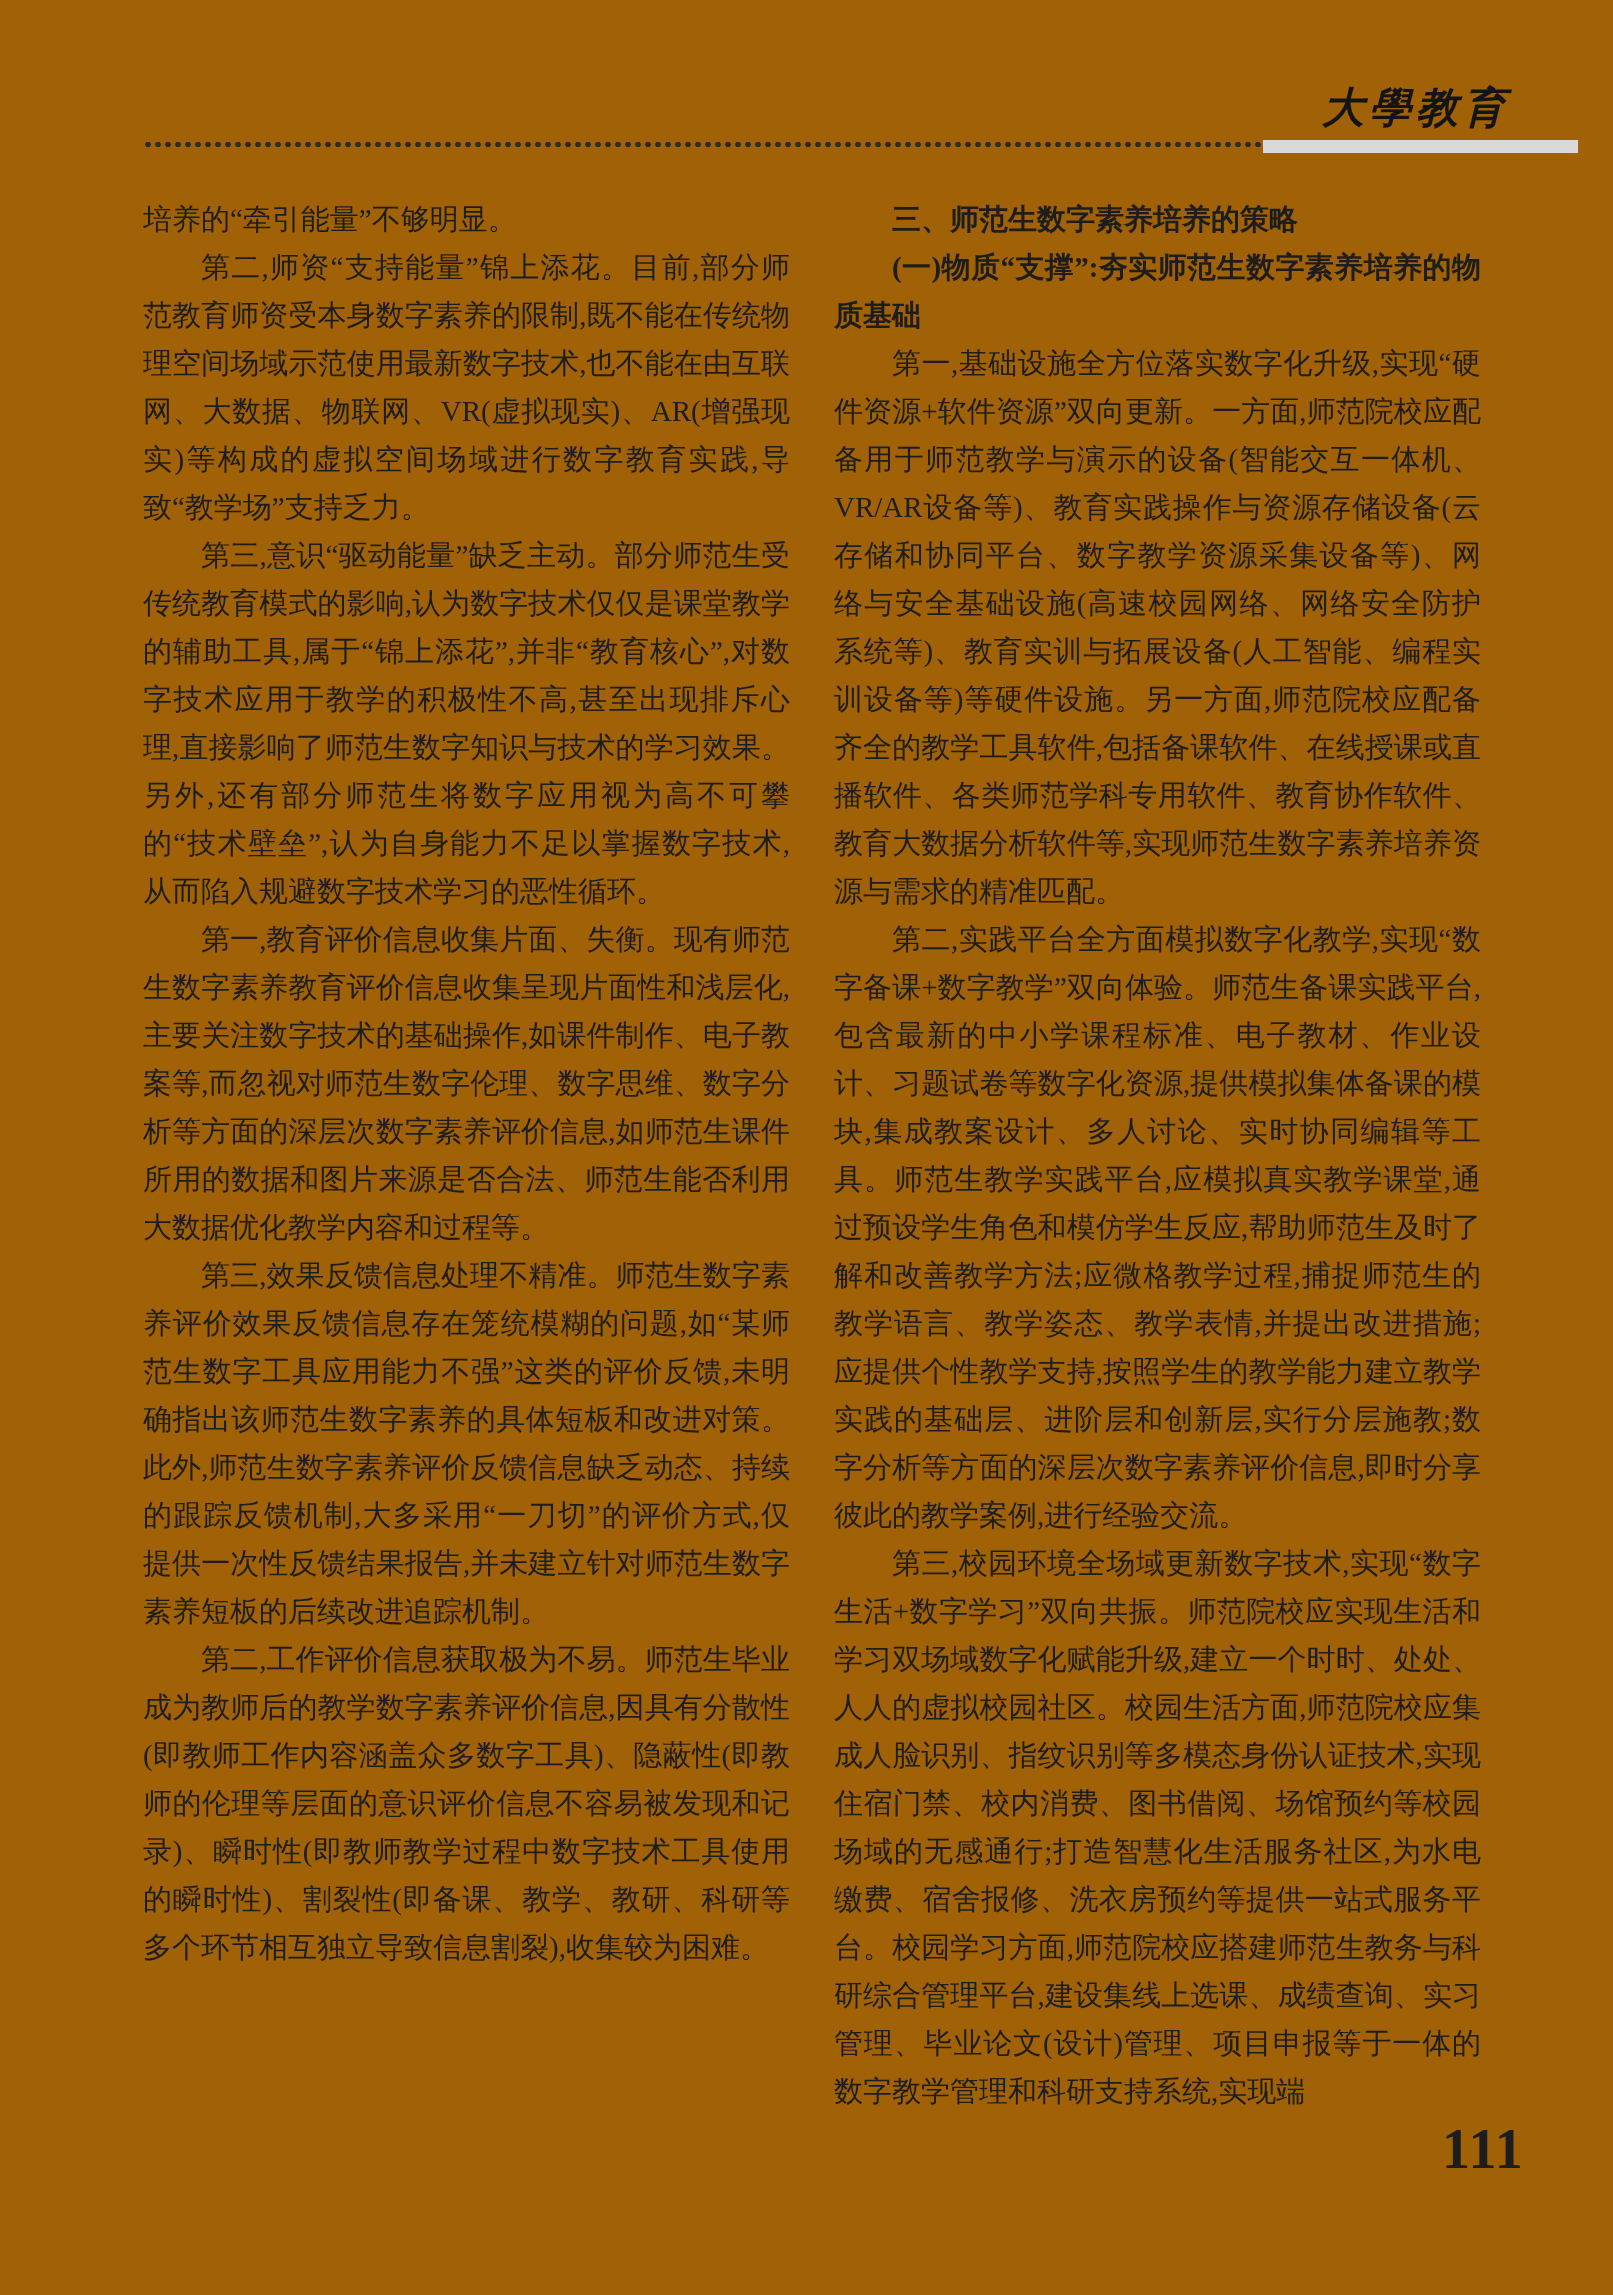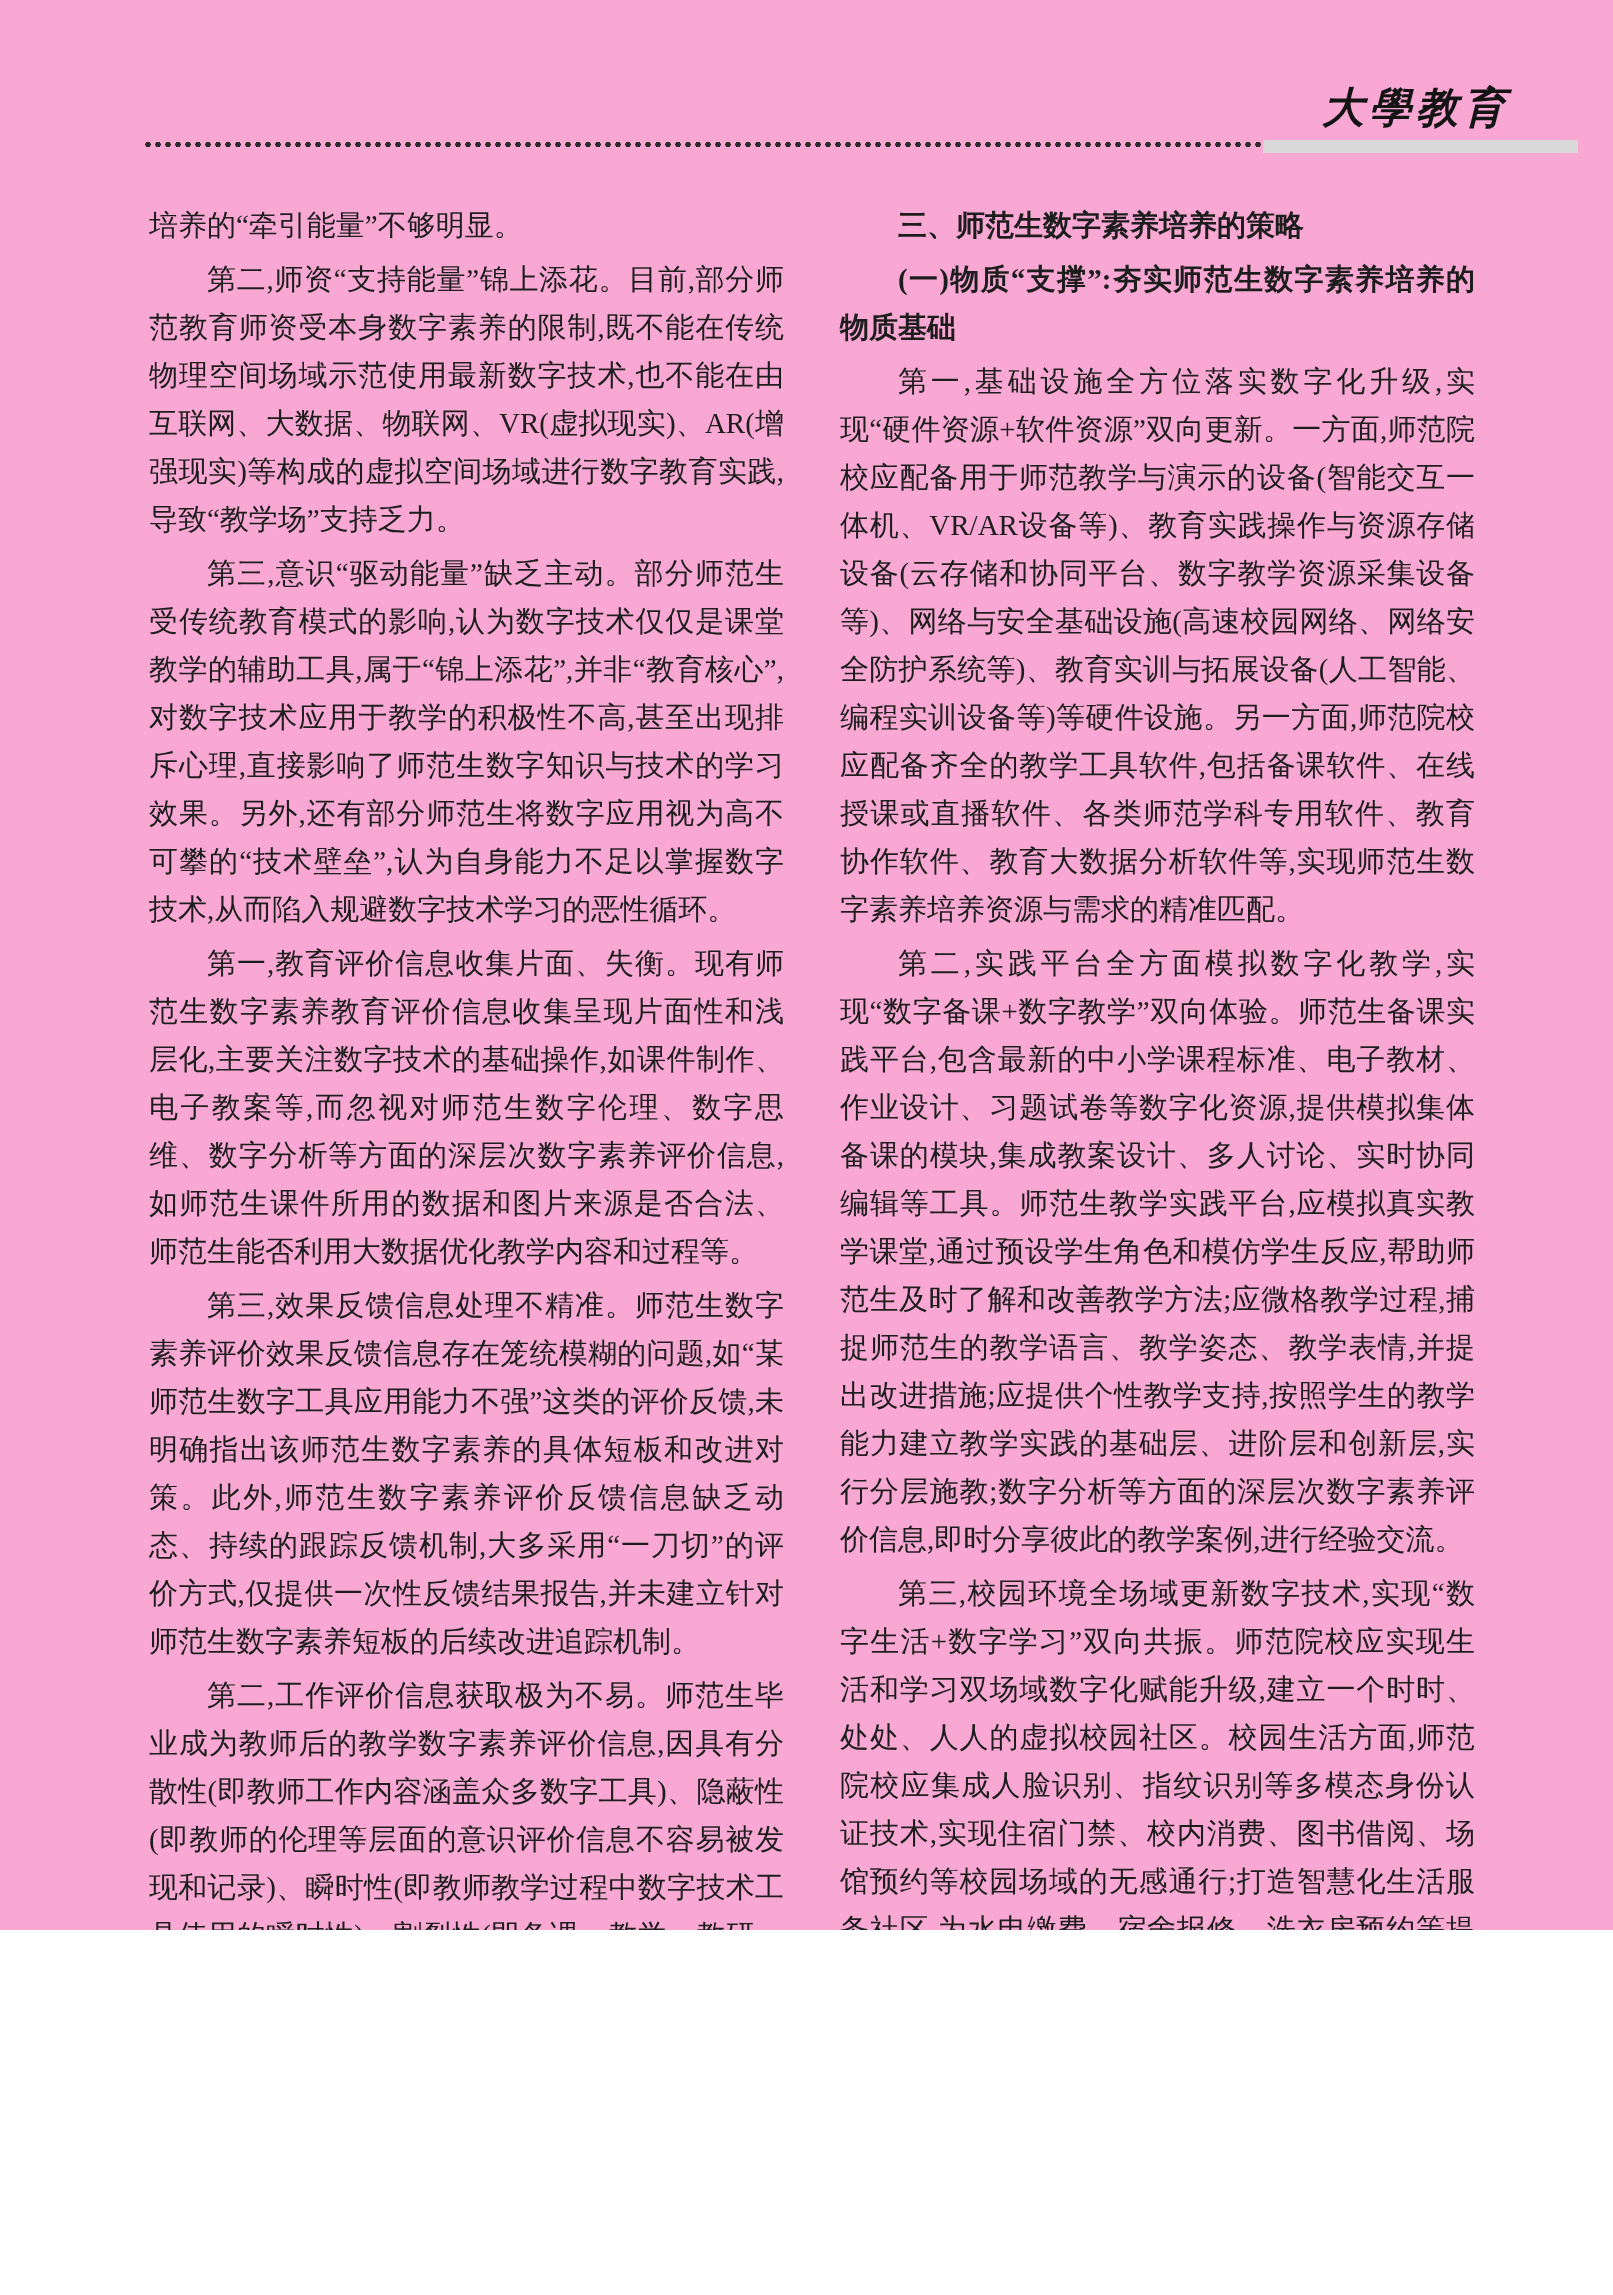--- a/index.html
+++ b/index.html
@@ -1,20 +1,20 @@
 <!DOCTYPE html>
 <html style="font-size:8px"><head>
 <meta charset="utf-8">
 <style>
   html, body { margin: 0; padding: 0; background: #ffffff; }
   .page {
     position: relative;
     width: 1614px;
-    height: 1930px;
-    background: #f9a8d4;
+    height: 2295px;
+    background: #a16207;
     font-family: "Liberation Serif", serif;
     color: #1d1d1d;
     overflow: hidden;
   }
   
   .dotline {
     position: absolute;
     left: 143px; top: 139px;
     width: 1121px; height: 11px;
     background-image: radial-gradient(circle at 5px 5.5px, #2b2b2b 2.5px, rgba(0,0,0,0) 3px);
@@ -45,21 +45,21 @@
     position: absolute;
     top: 195px;
     width: 647px;
     font-size: 29px;
     line-height: 48px;
     text-align: justify;
     color: #1d1d1d;
   }
   .col-left  { left: 143px; }
   .col-right { left: 834px; }
-  .column p { margin: 6px; padding: 0; text-indent: 2em; }
+  .column p { margin: 0; padding: 0; text-indent: 2em; }
   .column p.no-indent { text-indent: 0; }
   .h-hei {
     font-family: "Liberation Sans", sans-serif;
     font-weight: bold;
     margin: 0;
     text-indent: 2em;
   }
   .h-kai {
     font-weight: bold;
     margin: 0;

